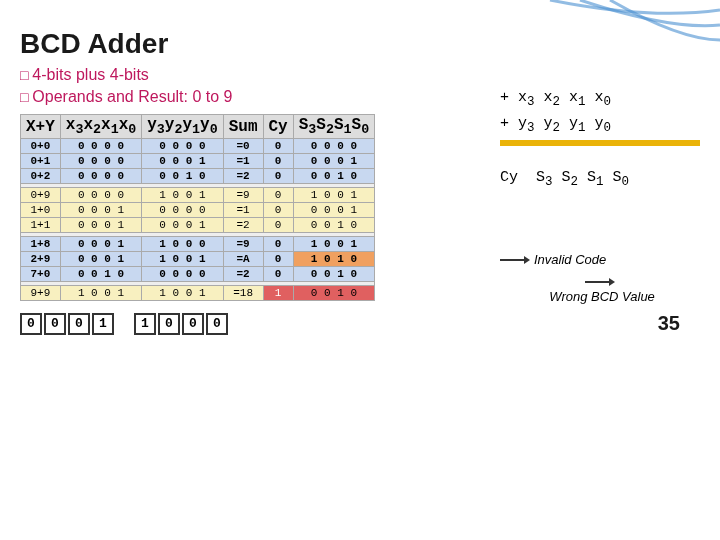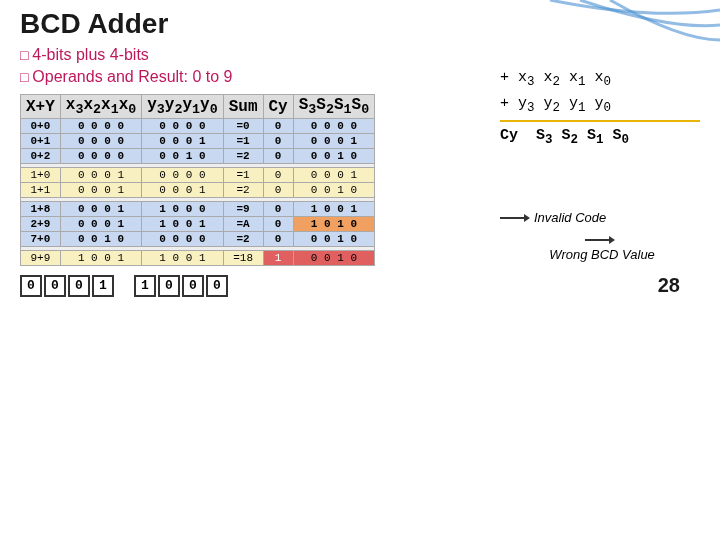--- a/index.html
+++ b/index.html
@@ -9,21 +9,21 @@
       background: white;
       font-family: Arial, sans-serif;
       overflow: hidden;
       position: relative;
     }
 
     .page-title {
       font-size: 28px;
       font-weight: bold;
       color: #1a1a1a;
-      padding: 8px 20px 6px 20px;
+      padding: 28px 20px 6px 20px;
     }
 
     .content {
       padding: 0 20px;
       display: flex;
       gap: 30px;
     }
 
     .left-panel {
       flex: 1;
@@ -80,24 +80,24 @@
       margin-bottom: 20px;
       line-height: 1.6;
     }
 
     .addition-formula .line {
       display: flex;
       align-items: flex-end;
     }
 
     .formula-result {
-      border-top: 2px solid #eab308;
-      font-weight: bold;
+      border-top: 6px solid #eab308;
+      font-weight: normal;
       margin-top: 2px;
-      padding-top: 2px;
+      padding-top: 20px;
     }
 
     .invalid-code-label, .wrong-bcd-label {
       font-size: 13px;
       font-style: italic;
       color: #000000;
       font-family: Arial, sans-serif;
     }
 
     .bottom-row {
@@ -186,20 +186,28 @@
               <td>=2</td>
               <td>0</td>
               <td>0 0 1 0</td>
           </tr>
 
           <tr style="height:4px;background:#eee;">
               <td colspan="6"></td>
             </tr>
 
           <tr class="row-highlight-yellow">
+            <td>0+9</td>
+              <td>0 0 0 0</td>
+              <td>1 0 0 1</td>
+              <td>=9</td>
+              <td>0</td>
+              <td>1 0 0 1</td>
+          </tr>
+          <tr class="row-highlight-yellow">
             <td>1+0</td>
               <td>0 0 0 1</td>
               <td>0 0 0 0</td>
               <td>=1</td>
               <td>0</td>
               <td>0 0 0 1</td>
           </tr>
           <tr class="row-highlight-yellow">
             <td>1+1</td>
               <td>0 0 0 1</td>
@@ -293,14 +301,14 @@
     <div class="bin-box">0</div>
     <div class="bin-box">0</div>
     <div class="bin-box">1</div>
   </div>
   <div class="binary-boxes">
     <div class="bin-box">1</div>
     <div class="bin-box">0</div>
     <div class="bin-box">0</div>
     <div class="bin-box">0</div>
   </div>
-  <div class="page-num">28</div>
+  <div class="page-num">35</div>
 </div>
 
 </body></html>

